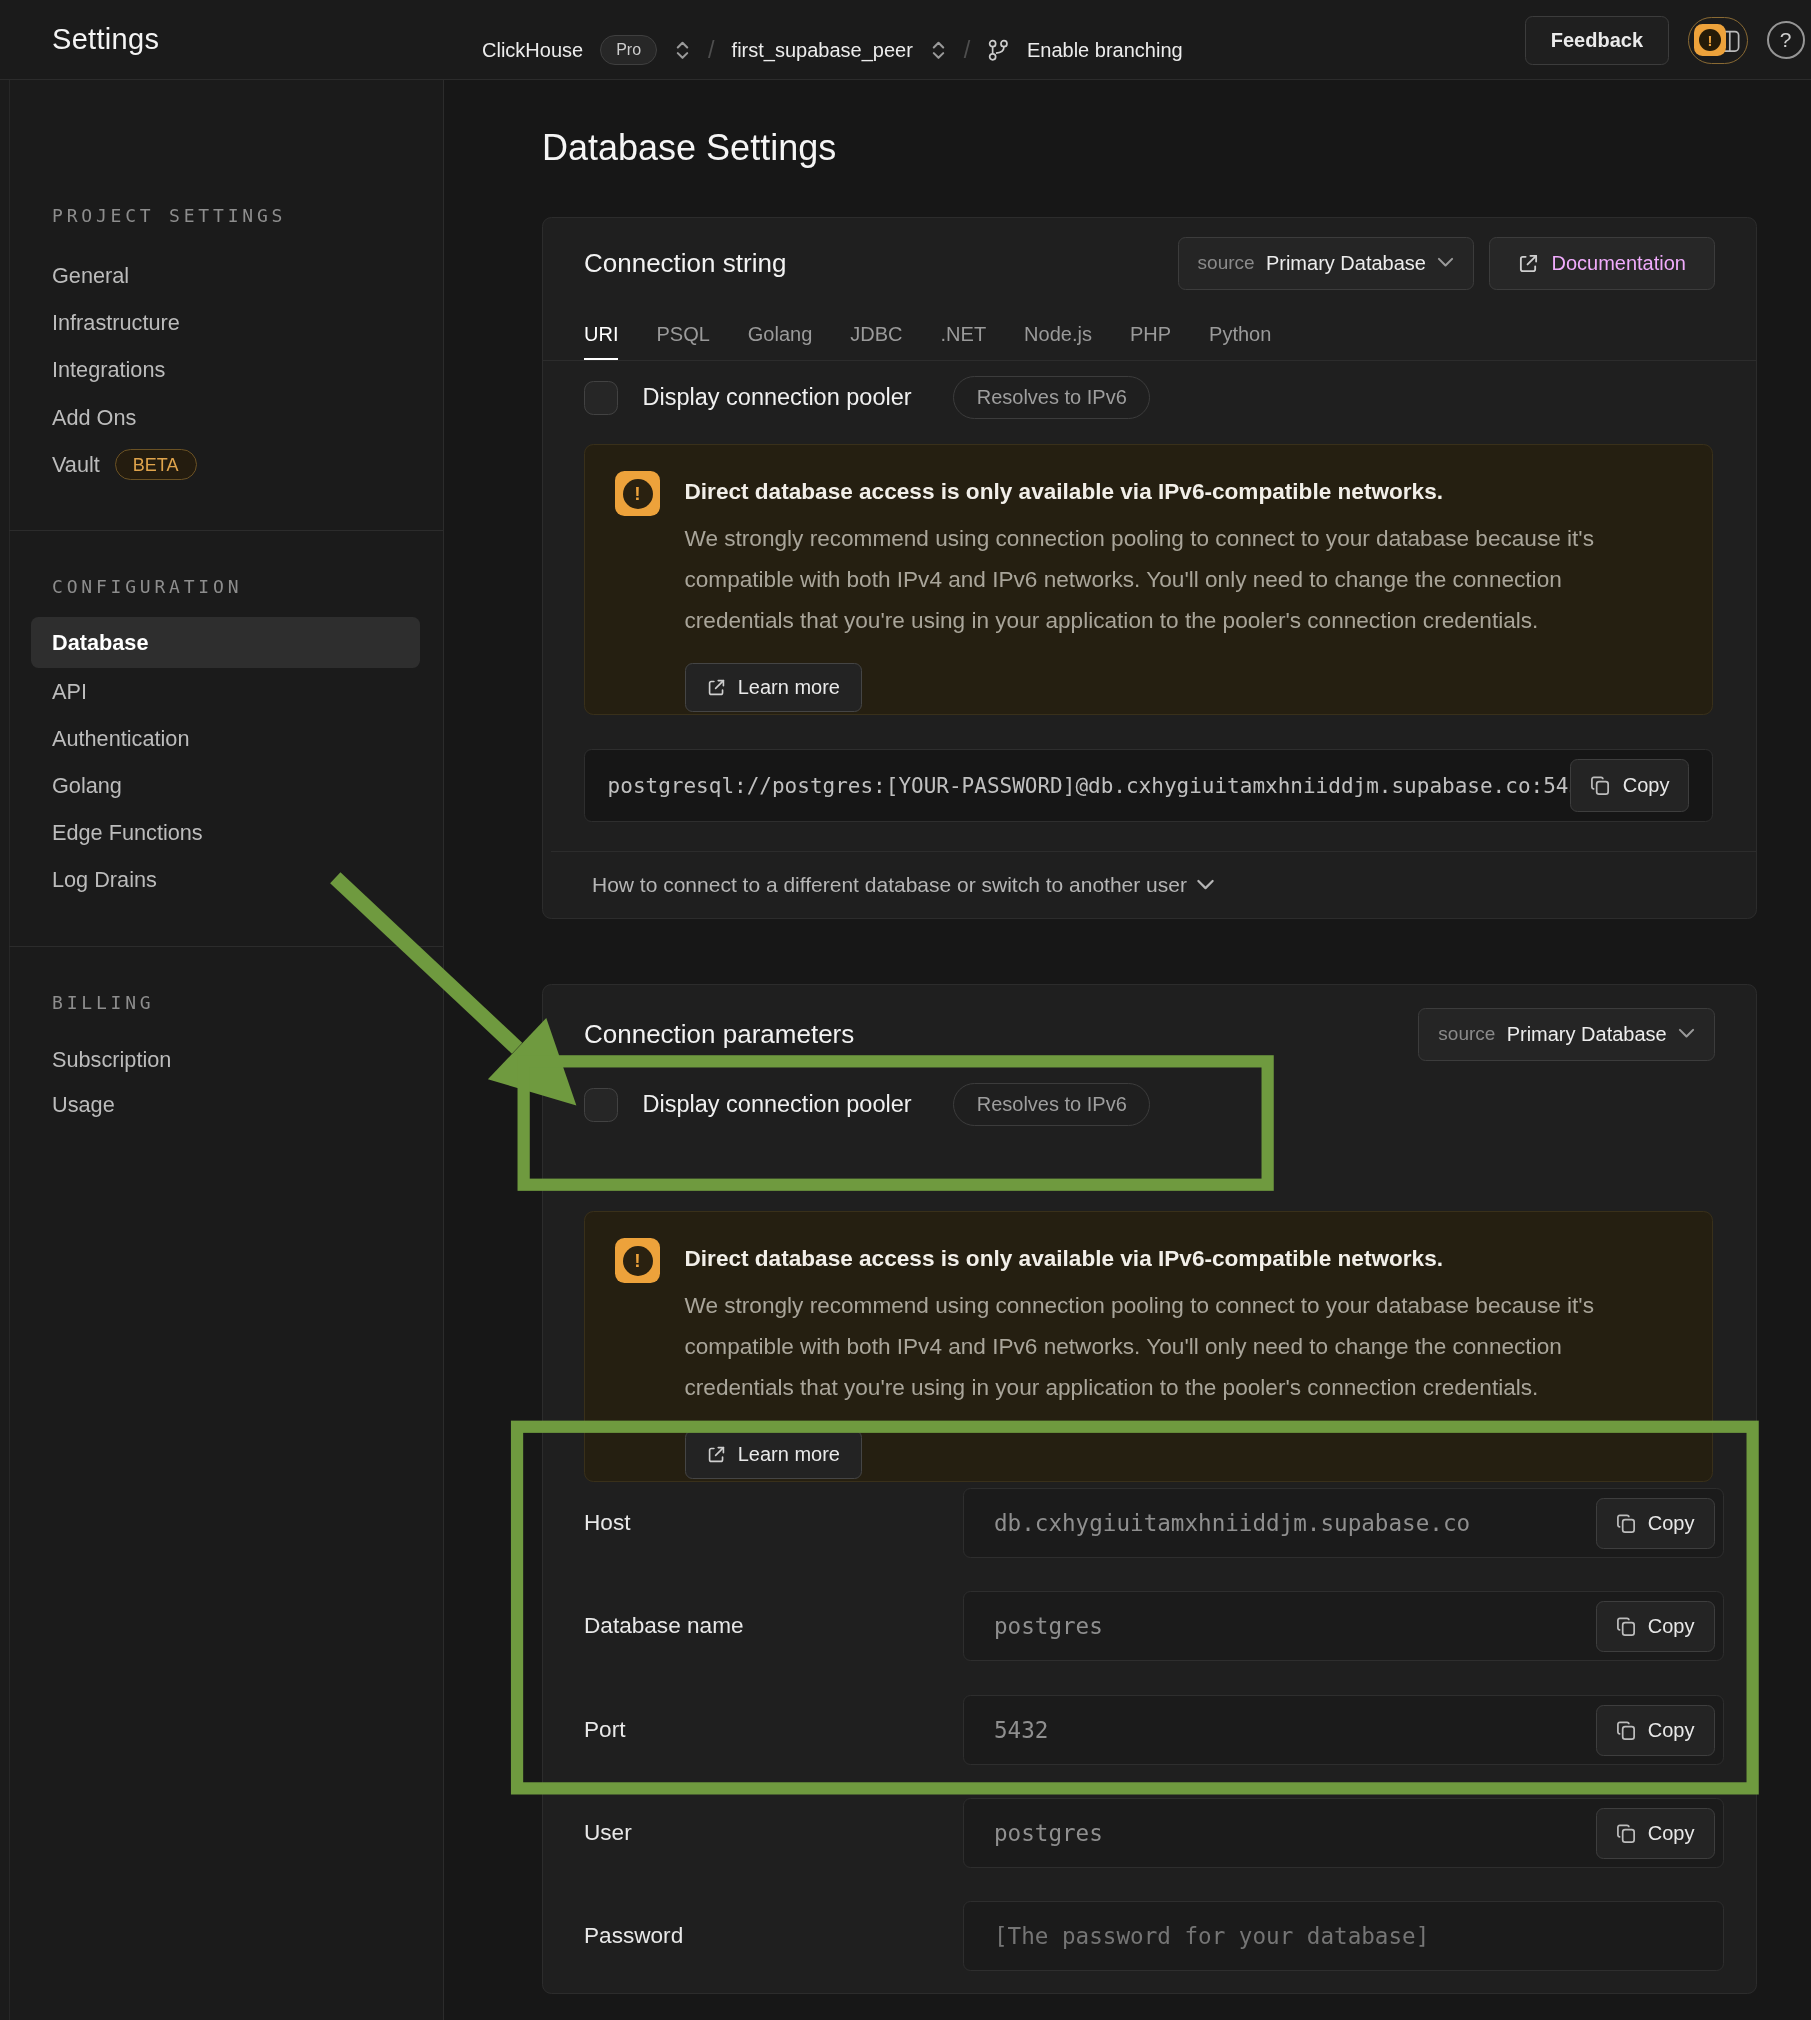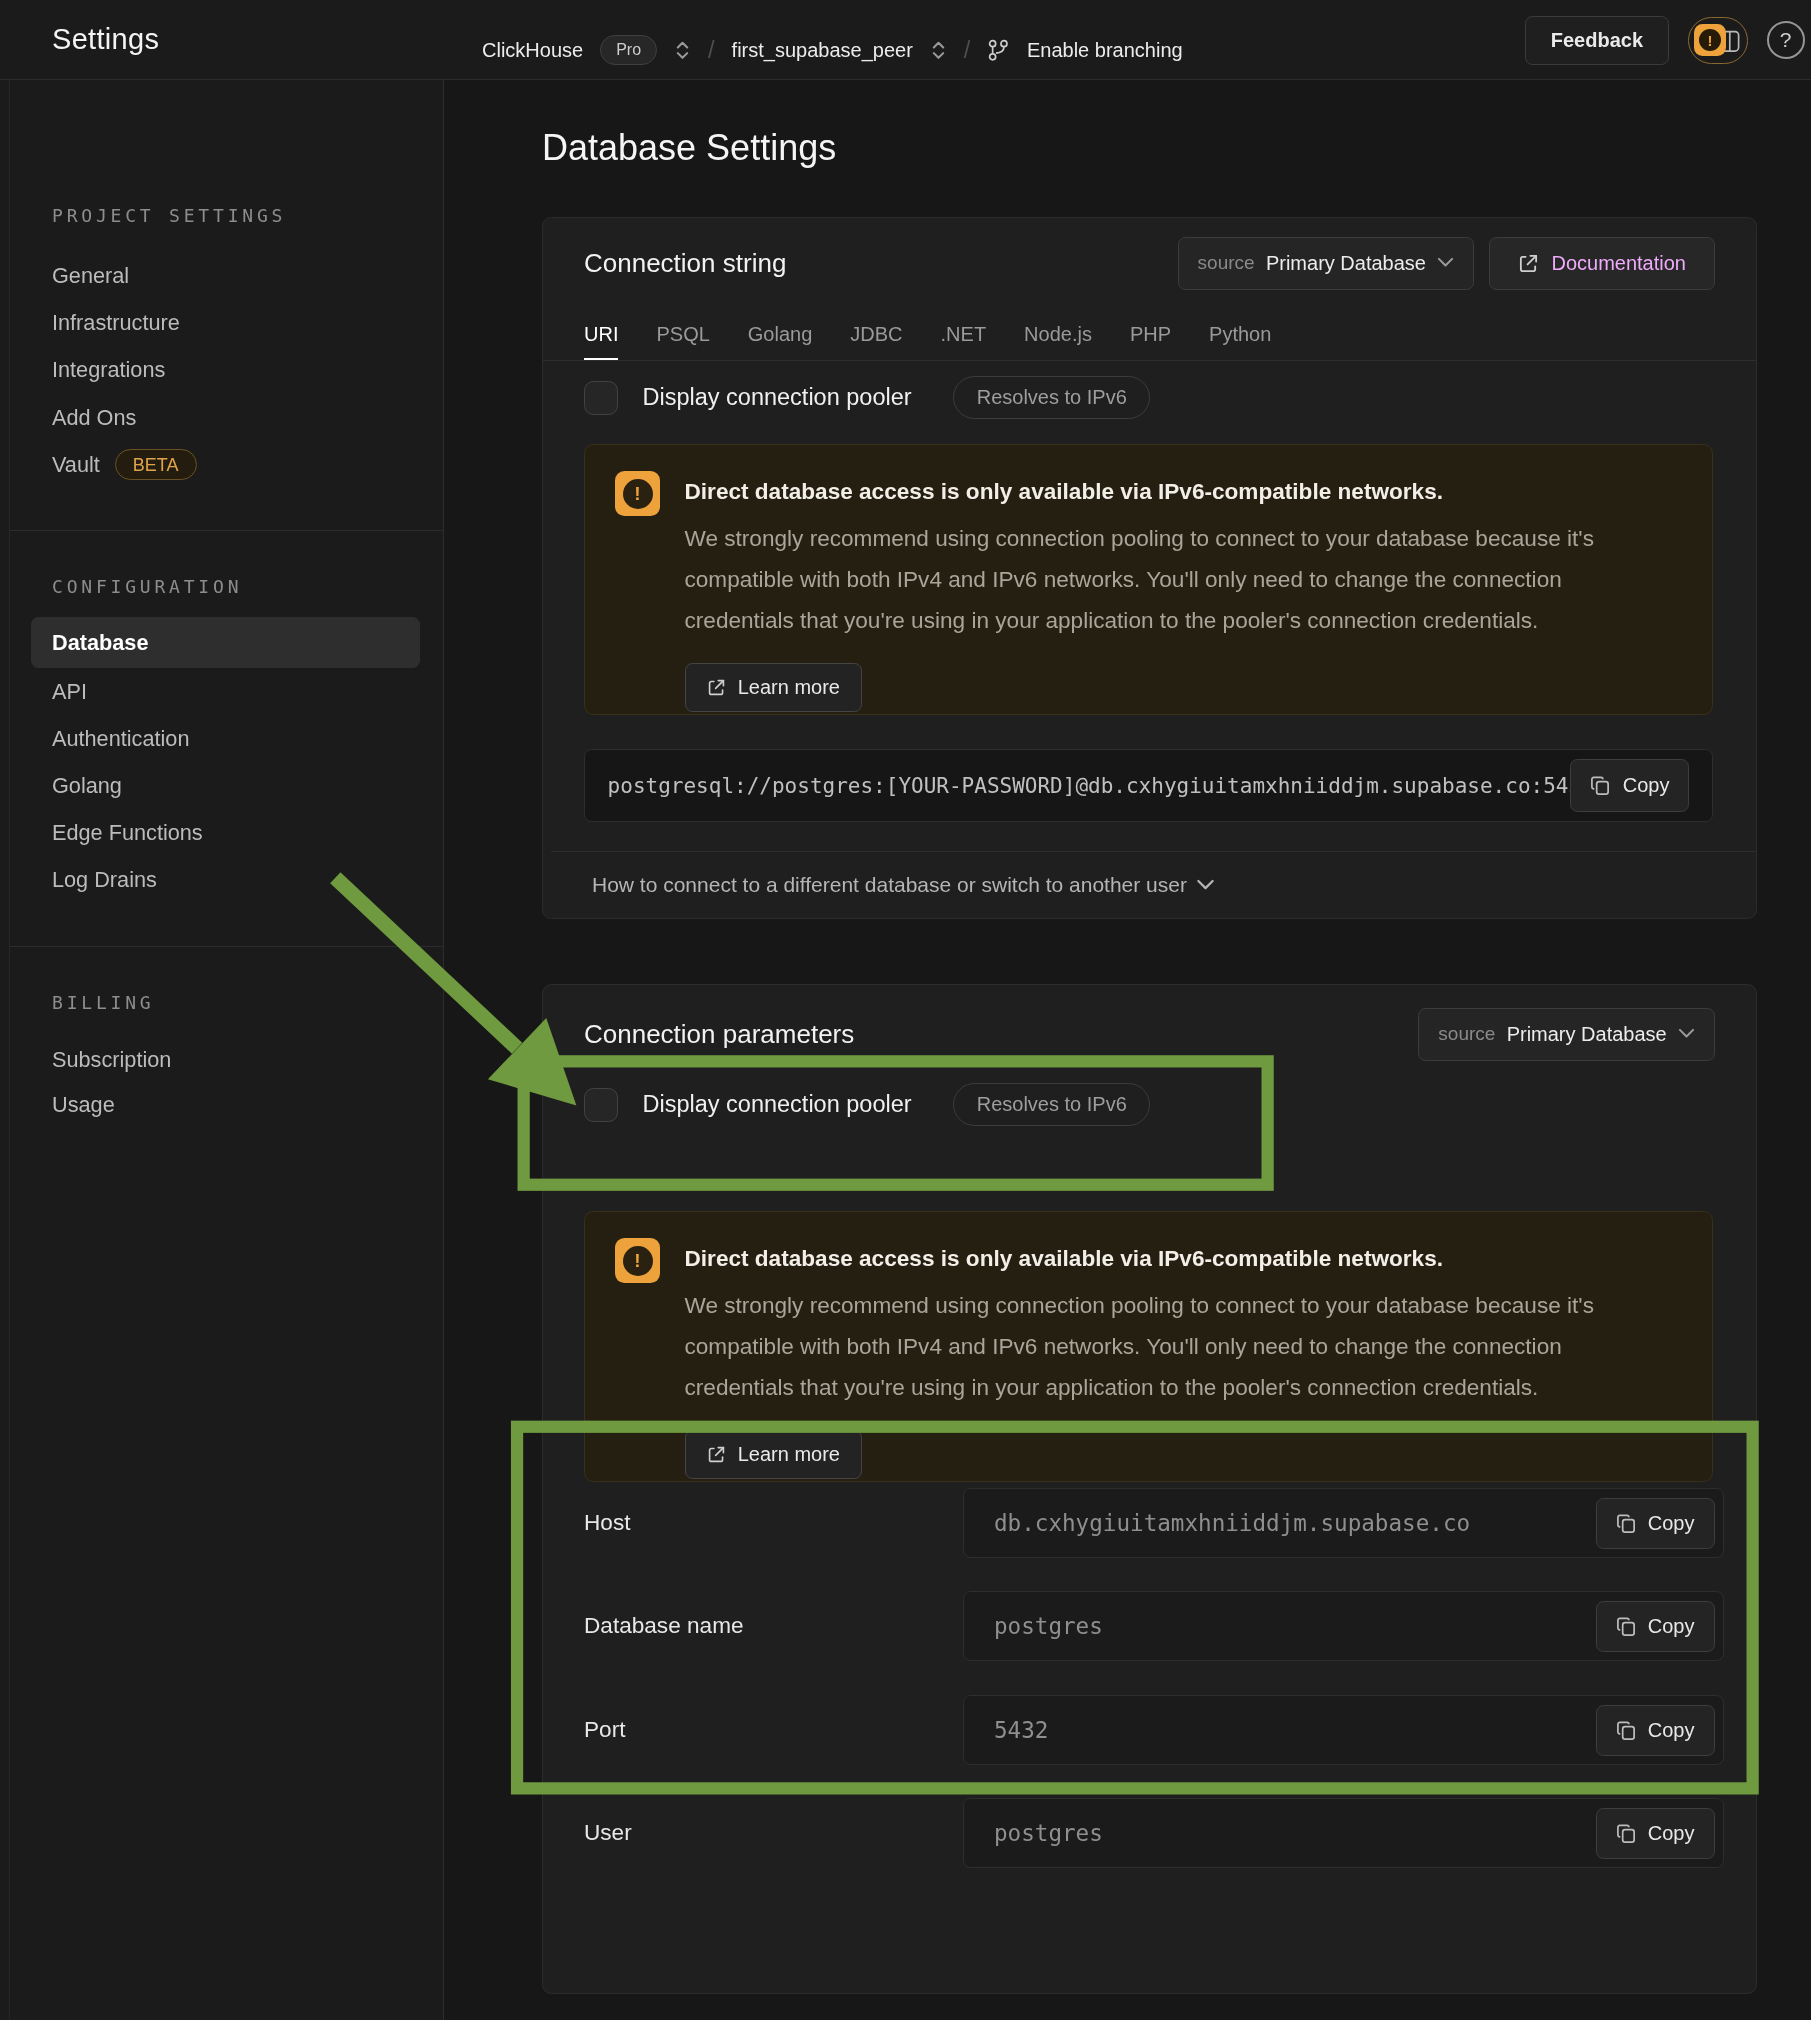--- a/index.html
+++ b/index.html
@@ -404,20 +404,26 @@
       <button class="copy-btn">
         <svg width="21" height="21" viewBox="0 0 22 22" fill="none" stroke="#bdbdbd" stroke-width="1.8">
             <rect x="7" y="7" width="12" height="13" rx="2.5"></rect>
             <path d="M4.5 14.5H4a2 2 0 0 1-2-2V4.5a2 2 0 0 1 2-2h7.5a2 2 0 0 1 2 2"></path>
           </svg>
         <span>Copy</span>
       </button>
     </div>
   </div>
 
+  <div class="param-row row-pass">
+    <div class="param-label">Password</div>
+    <div class="param-input">
+      <span class="param-value" style="color:#757575">[The password for your database]</span>
+    </div>
+  </div>
 </div>
 
 <svg class="annotation-overlay" viewBox="0 0 1924 2146">
   <line x1="356" y1="932" x2="549" y2="1113" stroke="#6f9a3f" stroke-width="16"></line>
   <polygon points="612,1174 518,1146 580,1081" fill="#6f9a3f"></polygon>
   <rect x="556" y="1127" width="790" height="131" fill="none" stroke="#6f9a3f" stroke-width="13"></rect>
   <rect x="549" y="1515" width="1312" height="384" fill="none" stroke="#6f9a3f" stroke-width="13"></rect>
 </svg>
 
 

